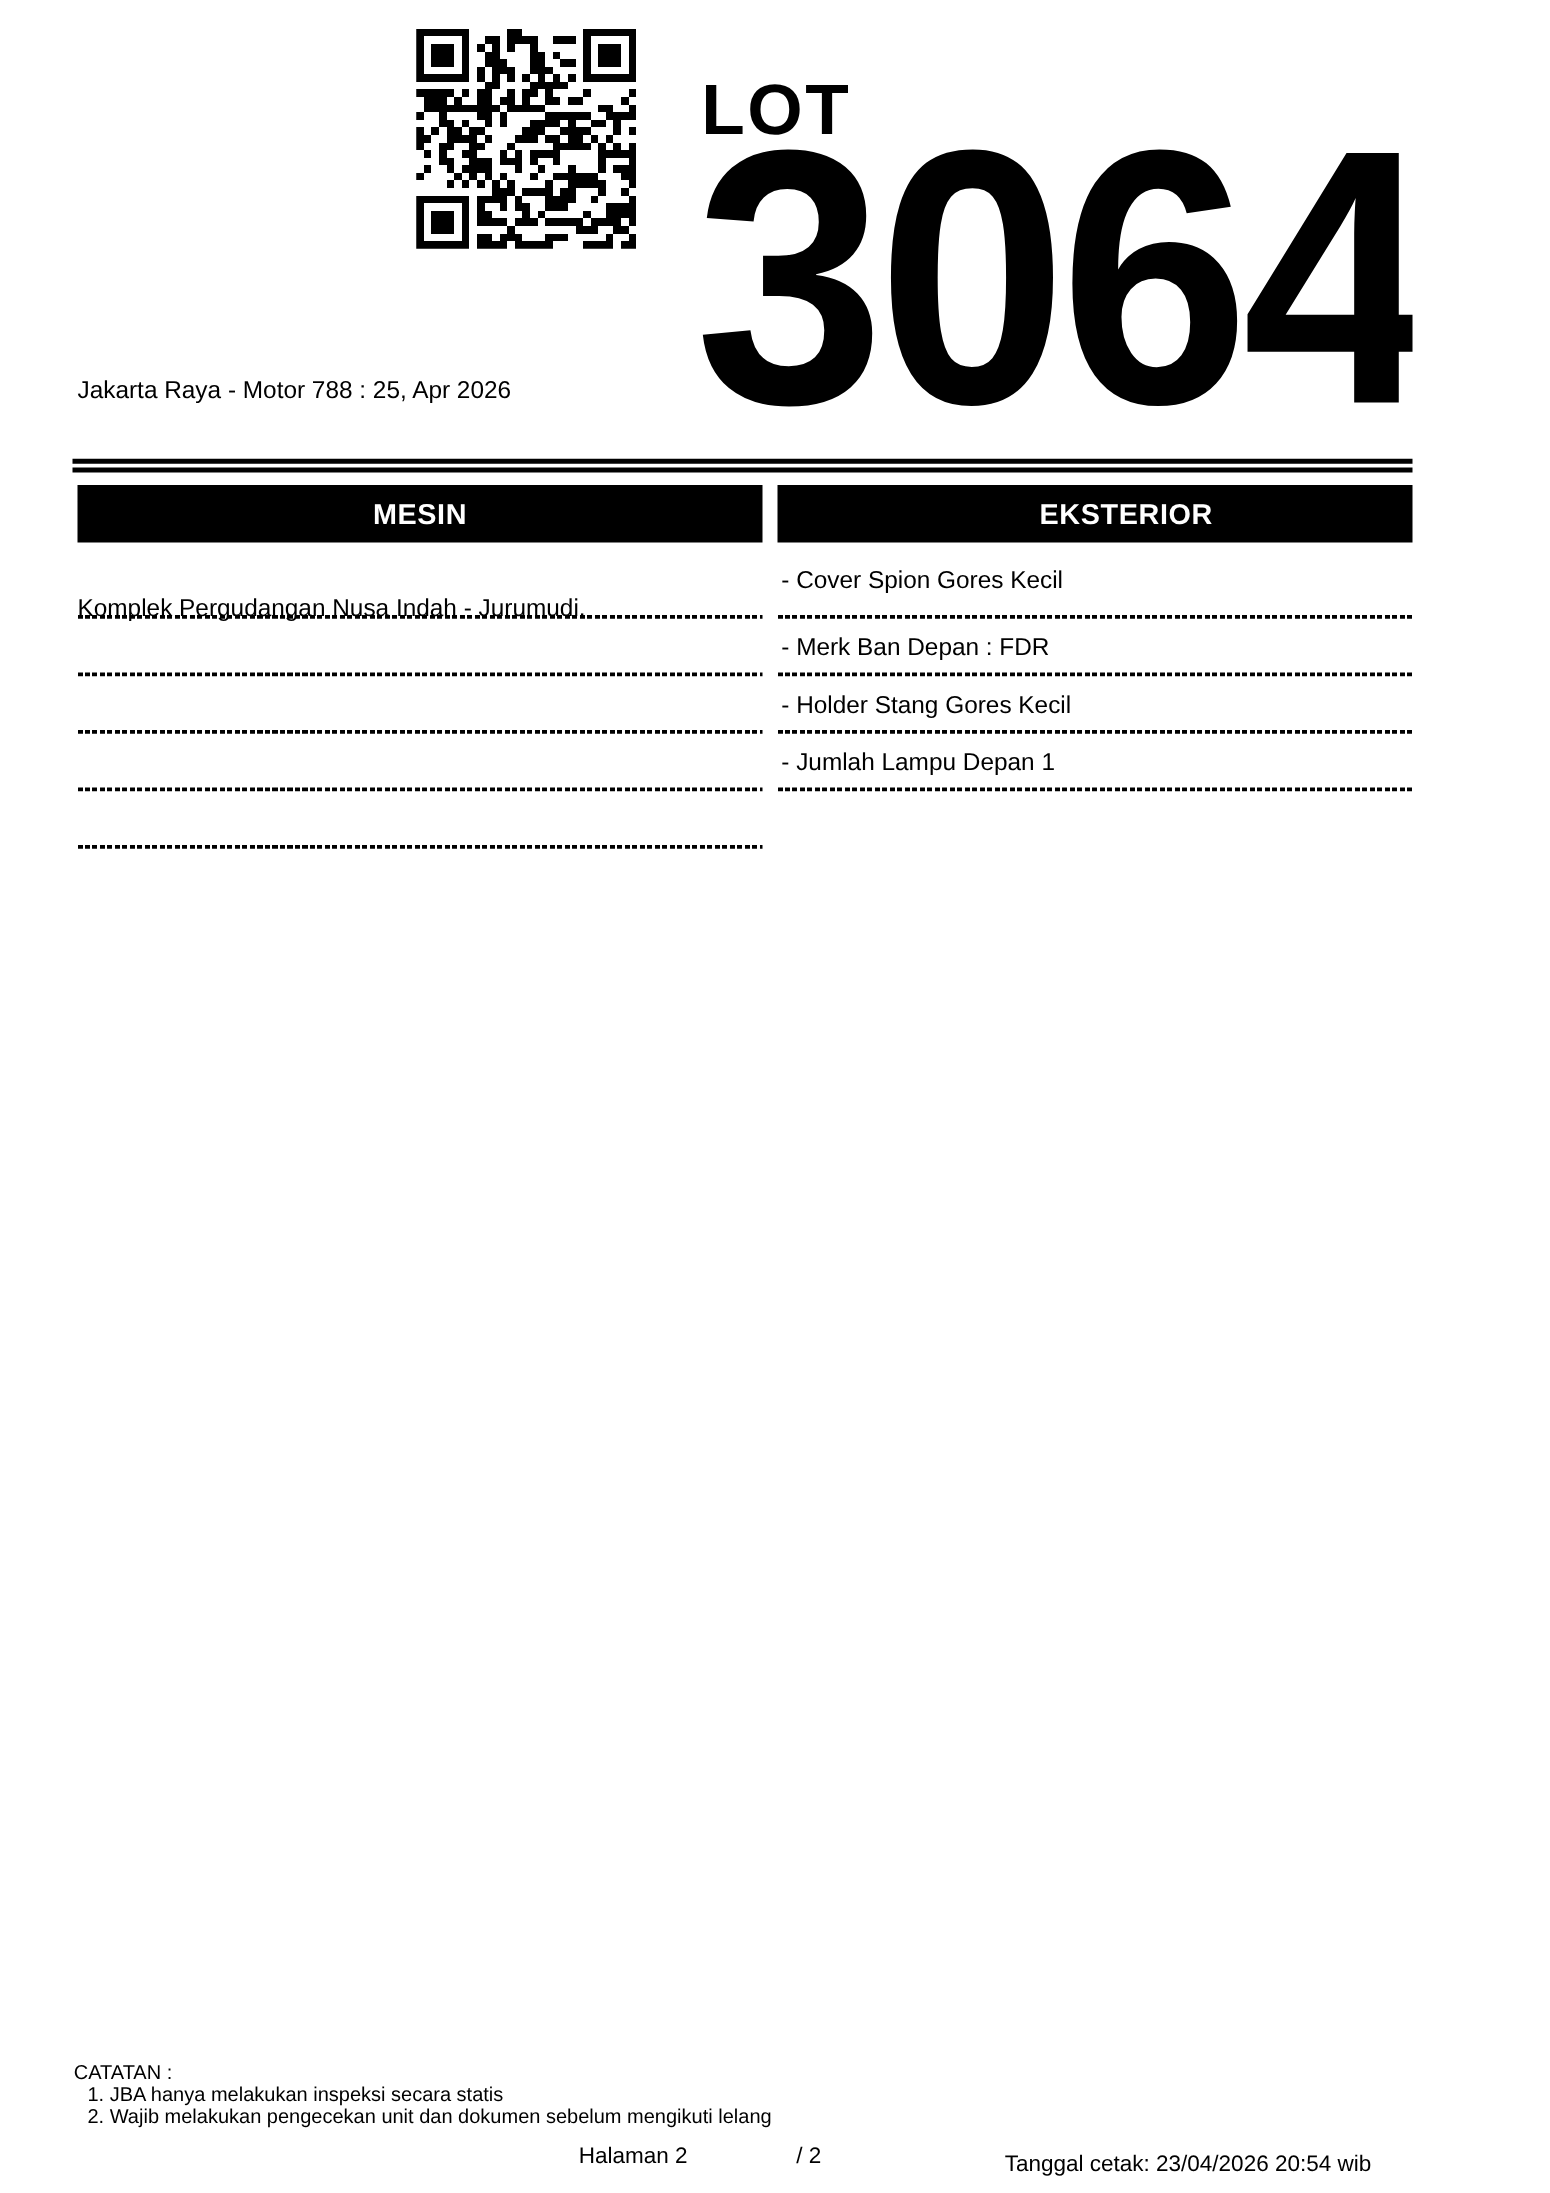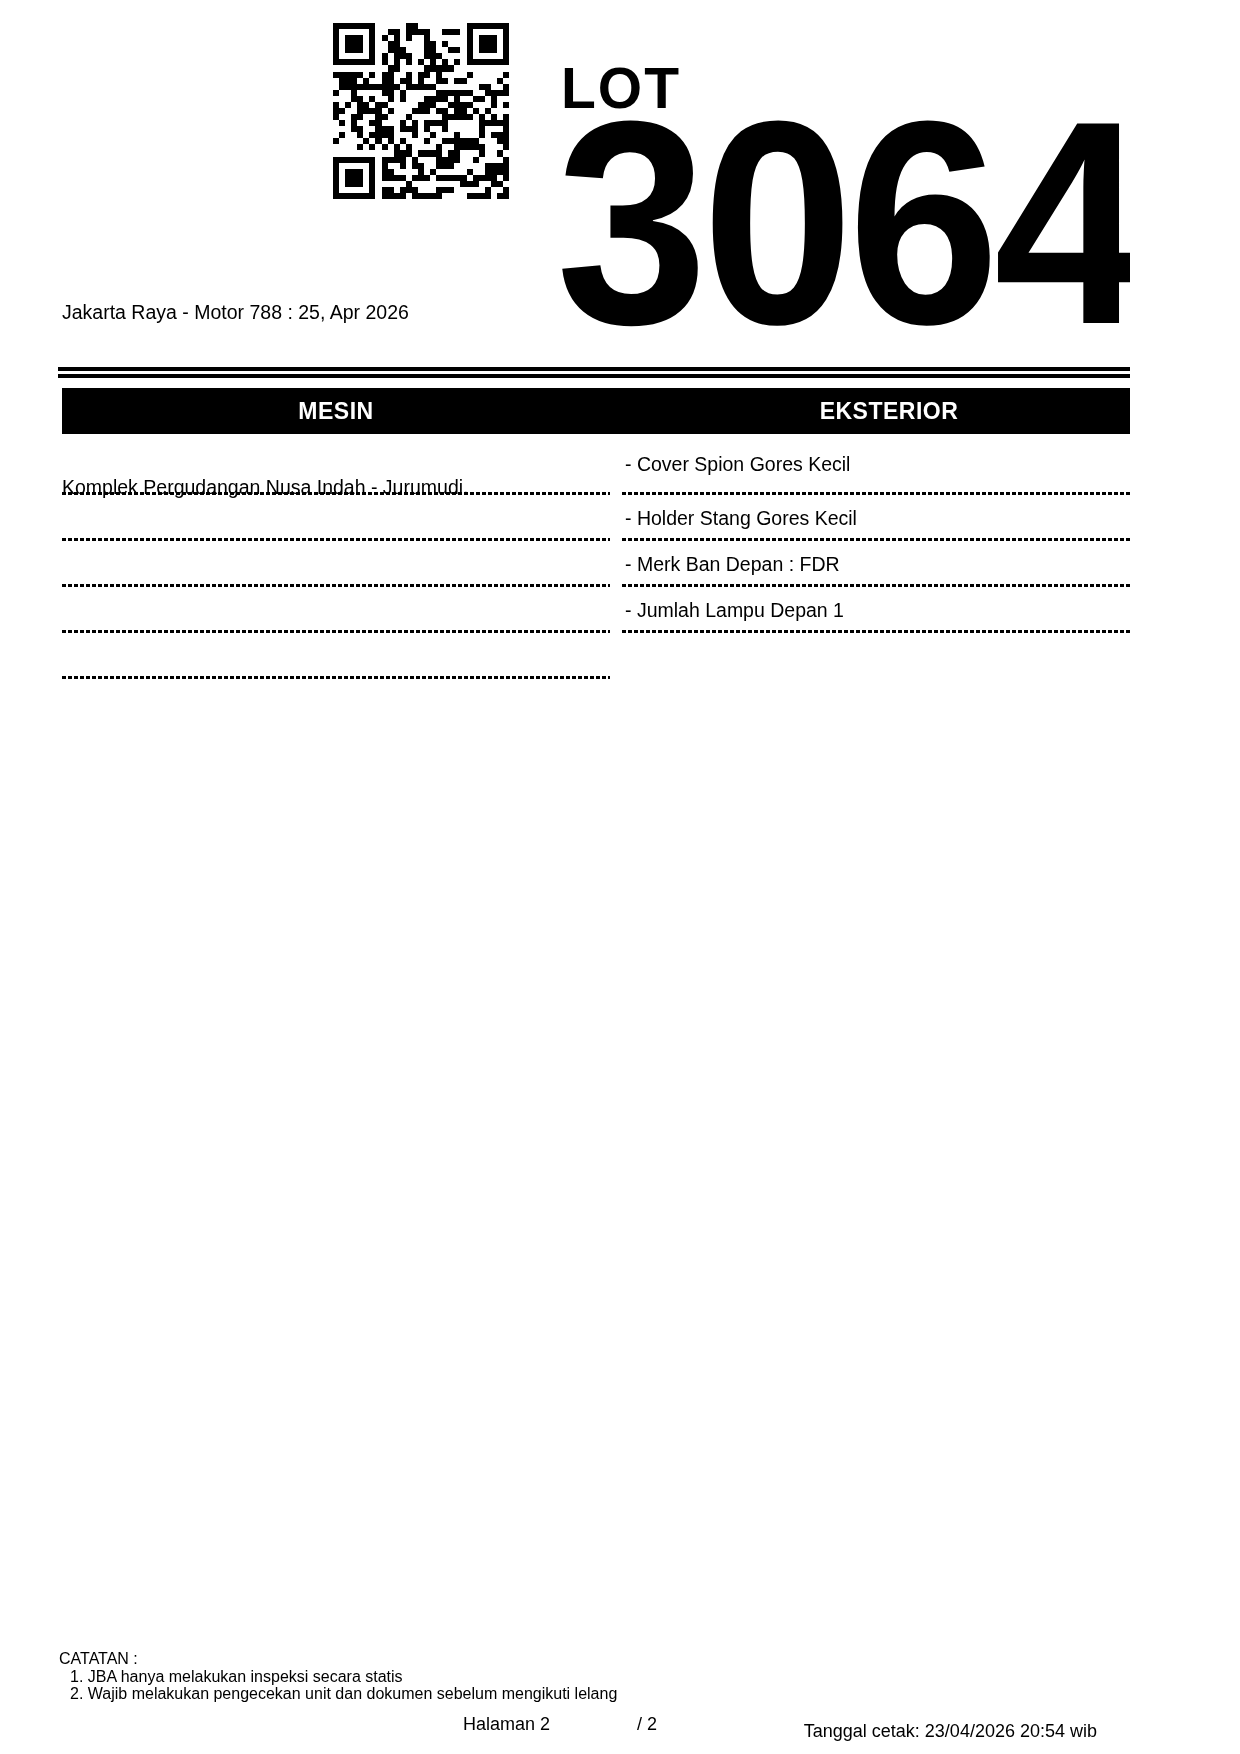--- a/index.html
+++ b/index.html
@@ -20,21 +20,21 @@
   
   .auction-info{position:absolute;left:62px;top:239px;font-size:19.5px;line-height:29.3px;
                 white-space:pre;}
 
   
   .double-rule{position:absolute;left:58px;top:367px;width:1115px;}
   .double-rule .rl{height:4px;background:#000;}
   .double-rule .rl + .rl{margin-top:3px;}
 
   
-  .cols-head{position:absolute;left:62px;top:388px;width:1118px;display:flex;}
+  .cols-head{position:absolute;left:62px;top:388px;width:1118px;display:flex;gap:12px;}
   .bar{height:46px;background:#000;color:#fff;font-weight:bold;font-size:23px;
        display:flex;align-items:center;justify-content:center;letter-spacing:0.5px;}
   .bar.left{width:548px;}
   .bar.right{width:558px;}
 
   
   .rows{position:absolute;left:62px;top:434px;width:1118px;}
   .row{display:flex;gap:12px;height:46px;}
   .row.first{height:61px;}
   .cell{position:relative;flex:0 0 548px;display:flex;align-items:center;}
@@ -418,27 +418,27 @@
   <div class="rows">
     <div class="row first">
       <div class="cell"></div>
       <div class="cell rightcol">
         <span>- Cover Spion Gores Kecil</span>
       </div>
     </div>
     <div class="row">
       <div class="cell"></div>
       <div class="cell rightcol">
-        <span>- Holder Stang Gores Kecil</span>
+        <span>- Merk Ban Depan : FDR</span>
       </div>
     </div>
     <div class="row">
       <div class="cell"></div>
       <div class="cell rightcol">
-        <span>- Merk Ban Depan : FDR</span>
+        <span>- Holder Stang Gores Kecil</span>
       </div>
     </div>
     <div class="row">
       <div class="cell"></div>
       <div class="cell rightcol">
         <span>- Jumlah Lampu Depan 1</span>
       </div>
     </div>
     <div class="row">
       <div class="cell"></div>

